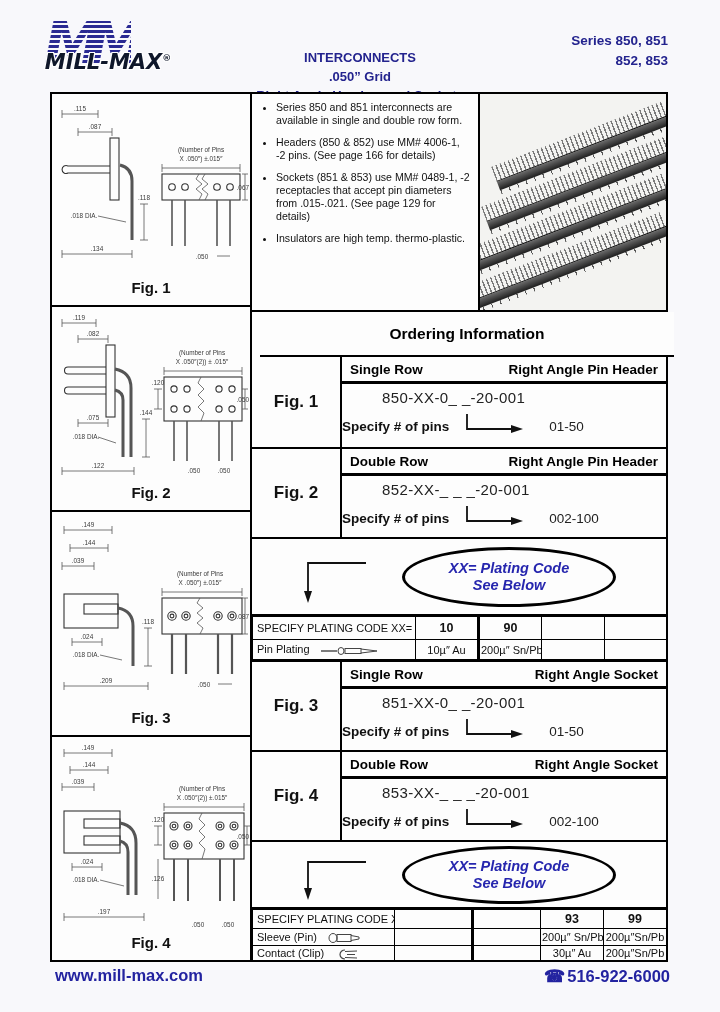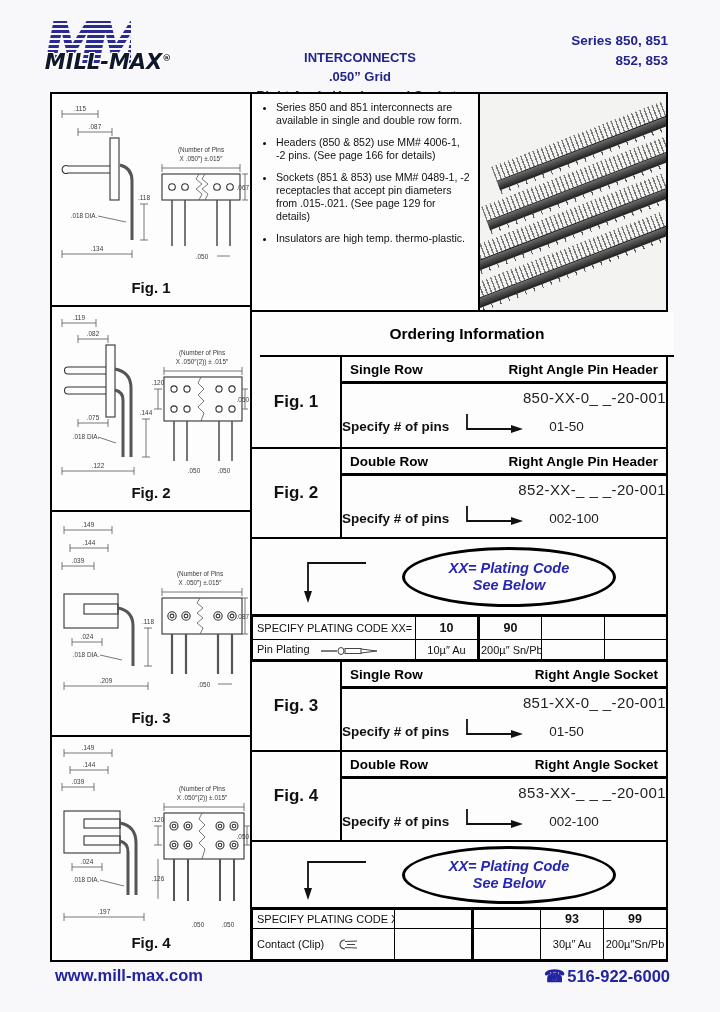--- a/index.html
+++ b/index.html
@@ -60,22 +60,22 @@
     font-weight:bold; font-size:15.5px; color:#000;margin-left:8px; }
 
   
   .order-row { height:90px; }
   .fig-cell { position:absolute; left:0; top:0; width:90px; height:100%;
     border-right:2px solid #000; display:flex; align-items:center; justify-content:center;
     font-weight:bold; font-size:17px; color:#111; }
   .o-head { position:absolute; left:90px; right:0; top:0; height:27px; padding:0 8px;
     border-bottom:3px solid #000; display:flex; align-items:center; justify-content:space-between;
     font-weight:bold; font-size:13.5px; color:#000; }
-  .o-part { position:absolute; left:90px; right:0; top:32px; text-align:right;
-    font-size:15px; letter-spacing:0.4px; color:#222; }
+  .o-part { position:absolute; left:90px; right:0; top:32px; text-align:left;
+    font-size:15px; letter-spacing:0.4px; color:#222;padding-left:40px; }
   .o-specify { position:absolute; left:90px; right:0; top:50px; height:38px;
     display:flex; align-items:center; }
   .o-specify .lbl { font-weight:bold; font-size:13.5px; color:#111; }
   .o-specify .rng { font-size:13.5px; color:#222; margin-left:16px; }
 
   
   .oval-sec { }
   .oval { position:absolute; left:150px; width:214px; height:60px;
     border:3.5px solid #000; border-radius:50%;
     display:flex; flex-direction:column; align-items:center; justify-content:center;
@@ -540,20 +540,32 @@
             <col style="width:63px">
           </colgroup>
         <tbody>
             <tr style="height:19px;">
           <td>SPECIFY PLATING CODE XX=</td>
           <td class="code"></td>
           <td class="code thick"></td>
           <td class="code">93</td>
           <td class="code">99</td>
         </tr>
+        <tr style="height:17px;">
+          <td><span>Sleeve (Pin)</span>
+            <svg class="icon-inline" width="34" height="10" viewBox="0 0 34 10">
+              <ellipse cx="5" cy="5" rx="4" ry="4.5" fill="none" stroke="#444" stroke-width="1"></ellipse>
+              <rect x="9" y="1.5" width="14" height="7" fill="none" stroke="#444" stroke-width="1"></rect>
+              <path d="M23,2.5 L31,4 V6 L23,7.5" fill="none" stroke="#444" stroke-width="1"></path>
+            </svg></td>
+          <td class="c"></td>
+          <td class="c thick"></td>
+          <td class="c">200µ″ Sn/Pb</td>
+          <td class="c">200µ″Sn/Pb</td>
+        </tr>
         <tr>
           <td><span>Contact (Clip)</span>
             <svg class="icon-inline" width="26" height="11" viewBox="0 0 26 11">
               <path d="M10,1 a5,4.5 0 1 0 0,9" fill="none" stroke="#444" stroke-width="1.2"></path>
               <path d="M10,2.5 L22,2 M10,8.5 L22,9 M12,5.5 H20" fill="none" stroke="#444" stroke-width="1"></path>
             </svg></td>
           <td class="c"></td>
           <td class="c thick"></td>
           <td class="c">30µ″ Au</td>
           <td class="c">200µ″Sn/Pb</td>

